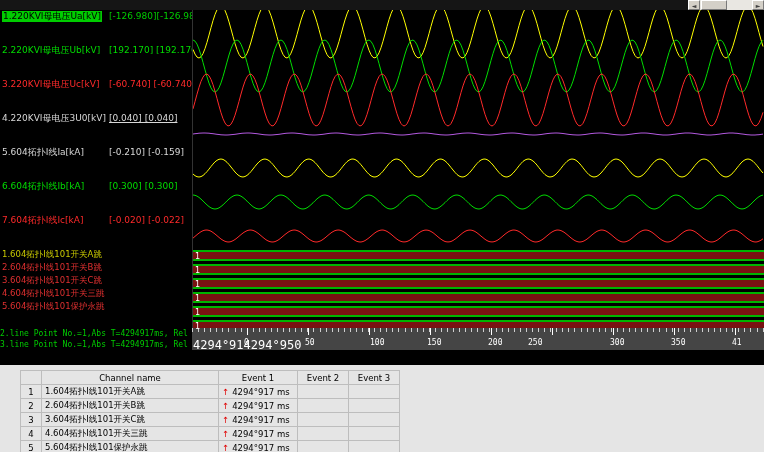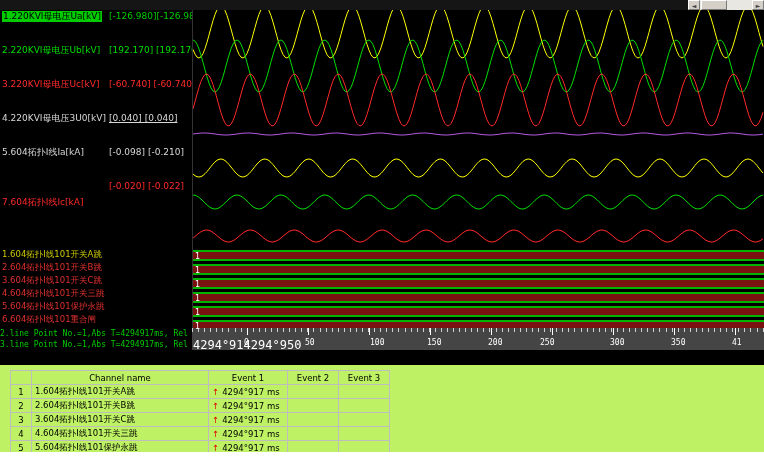--- a/index.html
+++ b/index.html
@@ -43,21 +43,21 @@
   .tick.minor{height:4px;}
   .tick.major{height:7px;background:#ffffff;}
   .tlabel{position:absolute;top:10px;font-size:8px;color:#fff;font-family:"DejaVu Sans Mono",monospace;}
   .abs-label{position:absolute;left:1px;top:10px;font-size:12px;color:#fff;font-family:"DejaVu Sans Mono",monospace;white-space:nowrap;text-decoration:underline;}
 
   
   .duration{height:15px;background:#000;color:#ffffc8;font-size:9px;line-height:15px;padding-left:3px;font-family:"DejaVu Sans Mono",monospace;}
 
   
   .panel-title{height:16px;line-height:15px;background:#e6e2da;border-top:1px solid #9a968e;font-size:9px;color:#000;padding-left:4px;box-sizing:border-box;}
-  .table-area{height:87px;background:#bef264;padding:5px 0 0 10px;overflow:hidden;box-sizing:border-box;}
+  .table-area{height:87px;background:#e5e5e5;padding:5px 0 0 20px;overflow:hidden;box-sizing:border-box;}
   table.etable{border-collapse:collapse;font-size:8.5px;color:#000;}
   .etable th,.etable td{border:1px solid #bdbdbd;height:13px;padding:0 3px;white-space:nowrap;font-weight:normal;text-align:left;}
   .etable th{text-align:center;}
   th.h-idx,td.c-idx{width:14px;text-align:center;}
   th.h-name,td.c-name{width:170px;}
   th.h-ev1,td.c-ev{width:72px;}
   th.h-ev2,td.c-ev2{width:44px;}
   th.h-ev3,td.c-ev3{width:44px;}
   .arrow{color:#e00000;margin-right:3px;}
 </style>
@@ -91,24 +91,28 @@
           <div class="alabel-row">
     <span class="ch-name" style="color: rgb(255, 42, 42);">3.220KVⅠ母电压Uc[kV]</span>
     <span class="ch-vals" style="color: rgb(255, 42, 42);">[-60.740] [-60.740]</span>
   </div>
           <div class="alabel-row">
     <span class="ch-name" style="color: rgb(216, 216, 216);">4.220KVⅠ母电压3U0[kV]</span>
     <span class="ch-vals" style="color: rgb(216, 216, 216); text-decoration: underline;">[0.040] [0.040]</span>
   </div>
           <div class="alabel-row">
     <span class="ch-name" style="color: rgb(216, 216, 216);">5.604拓扑Ⅰ线Ia[kA]</span>
-    <span class="ch-vals" style="color: rgb(216, 216, 216);">[-0.098] [-0.210]</span>
-  </div>
-          <div class="alabel-row">
-    <span class="ch-name" style="color: rgb(255, 42, 42); margin-top: 16px;">7.604拓扑Ⅰ线Ic[kA]</span>
+    <span class="ch-vals" style="color: rgb(216, 216, 216);">[-0.210] [-0.159]</span>
+  </div>
+          <div class="alabel-row">
+    <span class="ch-name" style="color: rgb(0, 221, 0);">6.604拓扑Ⅰ线Ib[kA]</span>
+    <span class="ch-vals" style="color: rgb(0, 221, 0);">[0.300] [0.300]</span>
+  </div>
+          <div class="alabel-row">
+    <span class="ch-name" style="color: rgb(255, 42, 42);">7.604拓扑Ⅰ线Ic[kA]</span>
     <span class="ch-vals" style="color: rgb(255, 42, 42);">[-0.020] [-0.022]</span>
   </div>
         </div>
       <div class="pcol">
         <svg width="571" height="238" viewBox="0 0 571 238">
             <path d="M0.0 39.4L2.0 44.1L4.0 47.1L6.0 48.0L8.0 46.8L10.0 43.6L12.0 38.6L14.0 32.3L16.0 25.1L18.0 17.7L20.0 10.6L22.0 4.5L24.0 -0.2L26.0 -3.1L28.0 -4.0L30.0 -2.7L32.0 0.5L34.0 5.5L36.0 11.9L38.0 19.0L40.0 26.4L42.0 33.5L44.0 39.6L46.0 44.3L48.0 47.2L50.0 48.0L52.0 46.7L54.0 43.4L56.0 38.4L58.0 32.0L60.0 24.8L62.0 17.4L64.0 10.4L66.0 4.3L68.0 -0.4L70.0 -3.2L72.0 -4.0L74.0 -2.7L76.0 0.7L78.0 5.7L80.0 12.1L82.0 19.3L84.0 26.7L86.0 33.8L88.0 39.8L90.0 44.4L92.0 47.2L94.0 48.0L96.0 46.6L98.0 43.2L100.0 38.1L102.0 31.7L104.0 24.5L106.0 17.1L108.0 10.1L110.0 4.1L112.0 -0.5L114.0 -3.3L116.0 -4.0L118.0 -2.6L120.0 0.8L122.0 6.0L124.0 12.4L126.0 19.6L128.0 27.0L130.0 34.0L132.0 40.0L134.0 44.6L136.0 47.3L138.0 48.0L140.0 46.5L142.0 43.1L144.0 37.9L146.0 31.5L148.0 24.3L150.0 16.9L152.0 9.9L154.0 3.9L156.0 -0.7L158.0 -3.3L160.0 -4.0L162.0 -2.5L164.0 1.0L166.0 6.2L168.0 12.7L170.0 19.9L172.0 27.3L174.0 34.3L176.0 40.2L178.0 44.7L180.0 47.4L182.0 47.9L184.0 46.4L186.0 42.9L188.0 37.7L190.0 31.2L192.0 24.0L194.0 16.6L196.0 9.6L198.0 3.7L200.0 -0.8L202.0 -3.4L204.0 -3.9L206.0 -2.4L208.0 1.2L210.0 6.4L212.0 12.9L214.0 20.2L216.0 27.6L218.0 34.5L220.0 40.4L222.0 44.9L224.0 47.4L226.0 47.9L228.0 46.3L230.0 42.7L232.0 37.5L234.0 30.9L236.0 23.7L238.0 16.3L240.0 9.4L242.0 3.5L244.0 -0.9L246.0 -3.5L248.0 -3.9L250.0 -2.3L252.0 1.4L254.0 6.7L256.0 13.2L258.0 20.5L260.0 27.8L262.0 34.8L264.0 40.6L266.0 45.0L268.0 47.5L270.0 47.9L272.0 46.2L274.0 42.6L276.0 37.2L278.0 30.7L280.0 23.4L282.0 16.0L284.0 9.1L286.0 3.3L288.0 -1.1L290.0 -3.5L292.0 -3.9L294.0 -2.2L296.0 1.5L298.0 6.9L300.0 13.5L302.0 20.7L304.0 28.1L306.0 35.0L308.0 40.8L310.0 45.1L312.0 47.5L314.0 47.9L316.0 46.1L318.0 42.4L320.0 37.0L322.0 30.4L324.0 23.1L326.0 15.7L328.0 8.9L330.0 3.1L332.0 -1.2L334.0 -3.6L336.0 -3.9L338.0 -2.1L340.0 1.7L342.0 7.1L344.0 13.7L346.0 21.0L348.0 28.4L350.0 35.3L352.0 41.0L354.0 45.3L356.0 47.6L358.0 47.8L360.0 46.0L362.0 42.2L364.0 36.8L366.0 30.1L368.0 22.8L370.0 15.5L372.0 8.6L374.0 2.9L376.0 -1.3L378.0 -3.6L380.0 -3.8L382.0 -1.9L384.0 1.9L386.0 7.4L388.0 14.0L390.0 21.3L392.0 28.7L394.0 35.5L396.0 41.2L398.0 45.4L400.0 47.6L402.0 47.8L404.0 45.9L406.0 42.0L408.0 36.5L410.0 29.9L412.0 22.5L414.0 15.2L416.0 8.4L418.0 2.7L420.0 -1.4L422.0 -3.7L424.0 -3.8L426.0 -1.8L428.0 2.1L430.0 7.6L432.0 14.3L434.0 21.6L436.0 29.0L438.0 35.7L440.0 41.4L442.0 45.5L444.0 47.7L446.0 47.8L448.0 45.8L450.0 41.8L452.0 36.3L454.0 29.6L456.0 22.3L458.0 14.9L460.0 8.1L462.0 2.5L464.0 -1.6L466.0 -3.7L468.0 -3.8L470.0 -1.7L472.0 2.3L474.0 7.8L476.0 14.6L478.0 21.9L480.0 29.2L482.0 36.0L484.0 41.6L486.0 45.6L488.0 47.7L490.0 47.7L492.0 45.7L494.0 41.7L496.0 36.1L498.0 29.3L500.0 22.0L502.0 14.6L504.0 7.9L506.0 2.3L508.0 -1.7L510.0 -3.7L512.0 -3.7L514.0 -1.6L516.0 2.4L518.0 8.1L520.0 14.8L522.0 22.2L524.0 29.5L526.0 36.2L528.0 41.8L530.0 45.7L532.0 47.8L534.0 47.7L536.0 45.5L538.0 41.5L540.0 35.8L542.0 29.0L544.0 21.7L546.0 14.4L548.0 7.7L550.0 2.1L552.0 -1.8L554.0 -3.8L556.0 -3.7L558.0 -1.5L560.0 2.6L562.0 8.3L564.0 15.1L566.0 22.5L568.0 29.8L570.0 36.5" fill="none" stroke="#ffff00" stroke-width="1"></path>
             <path d="M0.0 30.0L2.0 31.1L4.0 34.1L6.0 39.0L8.0 45.2L10.0 52.4L12.0 59.8L14.0 66.9L16.0 73.1L18.0 77.9L20.0 81.0L22.0 82.0L24.0 80.9L26.0 77.8L28.0 72.9L30.0 66.6L32.0 59.5L34.0 52.1L36.0 45.0L38.0 38.8L40.0 34.0L42.0 31.0L44.0 30.0L46.0 31.1L48.0 34.3L50.0 39.2L52.0 45.5L54.0 52.6L56.0 60.1L58.0 67.1L60.0 73.3L62.0 78.1L64.0 81.1L66.0 82.0L68.0 80.8L70.0 77.6L72.0 72.7L74.0 66.4L76.0 59.2L78.0 51.8L80.0 44.7L82.0 38.6L84.0 33.8L86.0 30.9L88.0 30.0L90.0 31.2L92.0 34.5L94.0 39.4L96.0 45.8L98.0 52.9L100.0 60.3L102.0 67.4L104.0 73.5L106.0 78.2L108.0 81.1L110.0 82.0L112.0 80.7L114.0 77.5L116.0 72.4L118.0 66.1L120.0 58.9L122.0 51.5L124.0 44.5L126.0 38.4L128.0 33.7L130.0 30.8L132.0 30.0L134.0 31.3L136.0 34.6L138.0 39.7L140.0 46.0L142.0 53.2L144.0 60.6L146.0 67.7L148.0 73.7L150.0 78.4L152.0 81.2L154.0 82.0L156.0 80.6L158.0 77.3L160.0 72.2L162.0 65.8L164.0 58.6L166.0 51.2L168.0 44.2L170.0 38.2L172.0 33.5L174.0 30.8L176.0 30.0L178.0 31.4L180.0 34.8L182.0 39.9L184.0 46.3L186.0 53.5L188.0 60.9L190.0 67.9L192.0 73.9L194.0 78.5L196.0 81.3L198.0 82.0L200.0 80.5L202.0 77.1L204.0 72.0L206.0 65.6L208.0 58.4L210.0 51.0L212.0 44.0L214.0 37.9L216.0 33.4L218.0 30.7L220.0 30.0L222.0 31.5L224.0 34.9L226.0 40.1L228.0 46.6L230.0 53.8L232.0 61.2L234.0 68.2L236.0 74.2L238.0 78.7L240.0 81.3L242.0 82.0L244.0 80.5L246.0 77.0L248.0 71.8L250.0 65.3L252.0 58.1L254.0 50.7L256.0 43.7L258.0 37.7L260.0 33.3L262.0 30.6L264.0 30.1L266.0 31.6L268.0 35.1L270.0 40.3L272.0 46.8L274.0 54.1L276.0 61.5L278.0 68.4L280.0 74.4L282.0 78.8L284.0 81.4L286.0 81.9L288.0 80.4L290.0 76.8L292.0 71.5L294.0 65.0L296.0 57.8L298.0 50.4L300.0 43.5L302.0 37.5L304.0 33.1L306.0 30.6L308.0 30.1L310.0 31.7L312.0 35.3L314.0 40.6L316.0 47.1L318.0 54.4L320.0 61.7L322.0 68.7L324.0 74.6L326.0 78.9L328.0 81.5L330.0 81.9L332.0 80.3L334.0 76.6L336.0 71.3L338.0 64.8L340.0 57.5L342.0 50.1L344.0 43.2L346.0 37.3L348.0 33.0L350.0 30.5L352.0 30.1L354.0 31.8L356.0 35.5L358.0 40.8L360.0 47.4L362.0 54.6L364.0 62.0L366.0 68.9L368.0 74.8L370.0 79.1L372.0 81.5L374.0 81.9L376.0 80.1L378.0 76.4L380.0 71.1L382.0 64.5L384.0 57.2L386.0 49.8L388.0 43.0L390.0 37.1L392.0 32.9L394.0 30.5L396.0 30.1L398.0 31.9L400.0 35.6L402.0 41.0L404.0 47.6L406.0 54.9L408.0 62.3L410.0 69.2L412.0 75.0L414.0 79.2L416.0 81.6L418.0 81.9L420.0 80.0L422.0 76.3L424.0 70.9L426.0 64.2L428.0 56.9L430.0 49.6L432.0 42.7L434.0 36.9L436.0 32.7L438.0 30.4L440.0 30.2L442.0 32.0L444.0 35.8L446.0 41.3L448.0 47.9L450.0 55.2L452.0 62.6L454.0 69.4L456.0 75.2L458.0 79.3L460.0 81.6L462.0 81.8L464.0 79.9L466.0 76.1L468.0 70.6L470.0 64.0L472.0 56.6L474.0 49.3L476.0 42.5L478.0 36.8L480.0 32.6L482.0 30.4L484.0 30.2L486.0 32.1L488.0 36.0L490.0 41.5L492.0 48.2L494.0 55.5L496.0 62.9L498.0 69.7L500.0 75.3L502.0 79.5L504.0 81.7L506.0 81.8L508.0 79.8L510.0 75.9L512.0 70.4L514.0 63.7L516.0 56.4L518.0 49.0L520.0 42.2L522.0 36.6L524.0 32.5L526.0 30.3L528.0 30.2L530.0 32.2L532.0 36.2L534.0 41.7L536.0 48.5L538.0 55.8L540.0 63.1L542.0 69.9L544.0 75.5L546.0 79.6L548.0 81.7L550.0 81.8L552.0 79.7L554.0 75.7L556.0 70.1L558.0 63.4L560.0 56.1L562.0 48.7L564.0 42.0L566.0 36.4L568.0 32.4L570.0 30.3" fill="none" stroke="#00dd00" stroke-width="1"></path>
             <path d="M0.0 98.9L2.0 91.6L4.0 84.2L6.0 77.3L8.0 71.4L10.0 67.1L12.0 64.5L14.0 64.1L16.0 65.7L18.0 69.4L20.0 74.7L22.0 81.2L24.0 88.5L26.0 95.9L28.0 102.8L30.0 108.7L32.0 113.0L34.0 115.5L36.0 115.9L38.0 114.2L40.0 110.5L42.0 105.2L44.0 98.6L46.0 91.4L48.0 84.0L50.0 77.1L52.0 71.2L54.0 66.9L56.0 64.5L58.0 64.1L60.0 65.9L62.0 69.6L64.0 74.9L66.0 81.5L68.0 88.8L70.0 96.2L72.0 103.0L74.0 108.9L76.0 113.1L78.0 115.5L80.0 115.9L82.0 114.1L84.0 110.4L86.0 105.0L88.0 98.4L90.0 91.1L92.0 83.7L94.0 76.8L96.0 71.0L98.0 66.8L100.0 64.4L102.0 64.1L104.0 66.0L106.0 69.7L108.0 75.2L110.0 81.8L112.0 89.1L114.0 96.4L116.0 103.3L118.0 109.1L120.0 113.3L122.0 115.6L124.0 115.8L126.0 114.0L128.0 110.2L130.0 104.7L132.0 98.1L134.0 90.8L136.0 83.4L138.0 76.6L140.0 70.8L142.0 66.7L144.0 64.4L146.0 64.2L148.0 66.1L150.0 69.9L152.0 75.4L154.0 82.1L156.0 89.4L158.0 96.7L160.0 103.5L162.0 109.3L164.0 113.4L166.0 115.6L168.0 115.8L170.0 113.9L172.0 110.0L174.0 104.5L176.0 97.8L178.0 90.5L180.0 83.1L182.0 76.3L184.0 70.7L186.0 66.5L188.0 64.3L190.0 64.2L192.0 66.2L194.0 70.1L196.0 75.6L198.0 82.3L200.0 89.7L202.0 97.0L204.0 103.8L206.0 109.4L208.0 113.5L210.0 115.7L212.0 115.8L214.0 113.8L216.0 109.8L218.0 104.3L220.0 97.5L222.0 90.2L224.0 82.9L226.0 76.1L228.0 70.5L230.0 66.4L232.0 64.3L234.0 64.2L236.0 66.3L238.0 70.3L240.0 75.9L242.0 82.6L244.0 89.9L246.0 97.3L248.0 104.0L250.0 109.6L252.0 113.6L254.0 115.7L256.0 115.7L258.0 113.6L260.0 109.6L262.0 104.0L264.0 97.3L266.0 89.9L268.0 82.6L270.0 75.9L272.0 70.3L274.0 66.3L276.0 64.2L278.0 64.3L280.0 66.4L282.0 70.5L284.0 76.1L286.0 82.9L288.0 90.2L290.0 97.6L292.0 104.3L294.0 109.8L296.0 113.8L298.0 115.8L300.0 115.7L302.0 113.5L304.0 109.4L306.0 103.8L308.0 97.0L310.0 89.6L312.0 82.3L314.0 75.6L316.0 70.1L318.0 66.2L320.0 64.2L322.0 64.3L324.0 66.5L326.0 70.7L328.0 76.4L330.0 83.2L332.0 90.5L334.0 97.8L336.0 104.5L338.0 110.0L340.0 113.9L342.0 115.8L344.0 115.6L346.0 113.4L348.0 109.2L350.0 103.5L352.0 96.7L354.0 89.3L356.0 82.0L358.0 75.4L360.0 69.9L362.0 66.1L364.0 64.2L366.0 64.4L368.0 66.7L370.0 70.9L372.0 76.6L374.0 83.4L376.0 90.8L378.0 98.1L380.0 104.7L382.0 110.2L384.0 114.0L386.0 115.8L388.0 115.6L390.0 113.3L392.0 109.0L394.0 103.3L396.0 96.4L398.0 89.1L400.0 81.8L402.0 75.1L404.0 69.7L406.0 66.0L408.0 64.1L410.0 64.4L412.0 66.8L414.0 71.0L416.0 76.8L418.0 83.7L420.0 91.1L422.0 98.4L424.0 105.0L426.0 110.4L428.0 114.1L430.0 115.9L432.0 115.5L434.0 113.1L436.0 108.9L438.0 103.0L440.0 96.2L442.0 88.8L444.0 81.5L446.0 74.9L448.0 69.5L450.0 65.8L452.0 64.1L454.0 64.5L456.0 66.9L458.0 71.2L460.0 77.1L462.0 84.0L464.0 91.4L466.0 98.6L468.0 105.2L470.0 110.5L472.0 114.2L474.0 115.9L476.0 115.5L478.0 113.0L480.0 108.7L482.0 102.8L484.0 95.9L486.0 88.5L488.0 81.2L490.0 74.7L492.0 69.4L494.0 65.7L496.0 64.1L498.0 64.5L500.0 67.1L502.0 71.4L504.0 77.3L506.0 84.3L508.0 91.7L510.0 98.9L512.0 105.4L514.0 110.7L516.0 114.3L518.0 115.9L520.0 115.4L522.0 112.9L524.0 108.5L526.0 102.5L528.0 95.6L530.0 88.2L532.0 81.0L534.0 74.4L536.0 69.2L538.0 65.6L540.0 64.1L542.0 64.6L544.0 67.2L546.0 71.6L548.0 77.6L550.0 84.5L552.0 91.9L554.0 99.2L556.0 105.7L558.0 110.9L560.0 114.4L562.0 115.9L564.0 115.4L566.0 112.7L568.0 108.3L570.0 102.3" fill="none" stroke="#ff2a2a" stroke-width="1"></path>
             <path d="M0.0 124.0L2.0 123.7L4.0 123.5L6.0 123.2L8.0 123.1L10.0 123.0L12.0 123.0L14.0 123.1L16.0 123.2L18.0 123.5L20.0 123.7L22.0 124.0L24.0 124.3L26.0 124.5L28.0 124.8L30.0 124.9L32.0 125.0L34.0 125.0L36.0 124.9L38.0 124.7L40.0 124.5L42.0 124.3L44.0 124.0L46.0 123.7L48.0 123.4L50.0 123.2L52.0 123.1L54.0 123.0L56.0 123.0L58.0 123.1L60.0 123.3L62.0 123.5L64.0 123.7L66.0 124.0L68.0 124.3L70.0 124.6L72.0 124.8L74.0 124.9L76.0 125.0L78.0 125.0L80.0 124.9L82.0 124.7L84.0 124.5L86.0 124.3L88.0 124.0L90.0 123.7L92.0 123.4L94.0 123.2L96.0 123.1L98.0 123.0L100.0 123.0L102.0 123.1L104.0 123.3L106.0 123.5L108.0 123.7L110.0 124.0L112.0 124.3L114.0 124.6L116.0 124.8L118.0 124.9L120.0 125.0L122.0 125.0L124.0 124.9L126.0 124.7L128.0 124.5L130.0 124.3L132.0 124.0L134.0 123.7L136.0 123.4L138.0 123.2L140.0 123.1L142.0 123.0L144.0 123.0L146.0 123.1L148.0 123.3L150.0 123.5L152.0 123.8L154.0 124.0L156.0 124.3L158.0 124.6L160.0 124.8L162.0 124.9L164.0 125.0L166.0 125.0L168.0 124.9L170.0 124.7L172.0 124.5L174.0 124.2L176.0 124.0L178.0 123.7L180.0 123.4L182.0 123.2L184.0 123.1L186.0 123.0L188.0 123.0L190.0 123.1L192.0 123.3L194.0 123.5L196.0 123.8L198.0 124.0L200.0 124.3L202.0 124.6L204.0 124.8L206.0 124.9L208.0 125.0L210.0 125.0L212.0 124.9L214.0 124.7L216.0 124.5L218.0 124.2L220.0 123.9L222.0 123.7L224.0 123.4L226.0 123.2L228.0 123.1L230.0 123.0L232.0 123.0L234.0 123.1L236.0 123.3L238.0 123.5L240.0 123.8L242.0 124.1L244.0 124.3L246.0 124.6L248.0 124.8L250.0 124.9L252.0 125.0L254.0 125.0L256.0 124.9L258.0 124.7L260.0 124.5L262.0 124.2L264.0 123.9L266.0 123.7L268.0 123.4L270.0 123.2L272.0 123.1L274.0 123.0L276.0 123.0L278.0 123.1L280.0 123.3L282.0 123.5L284.0 123.8L286.0 124.1L288.0 124.4L290.0 124.6L292.0 124.8L294.0 124.9L296.0 125.0L298.0 125.0L300.0 124.9L302.0 124.7L304.0 124.5L306.0 124.2L308.0 123.9L310.0 123.6L312.0 123.4L314.0 123.2L316.0 123.1L318.0 123.0L320.0 123.0L322.0 123.1L324.0 123.3L326.0 123.5L328.0 123.8L330.0 124.1L332.0 124.4L334.0 124.6L336.0 124.8L338.0 124.9L340.0 125.0L342.0 125.0L344.0 124.9L346.0 124.7L348.0 124.5L350.0 124.2L352.0 123.9L354.0 123.6L356.0 123.4L358.0 123.2L360.0 123.1L362.0 123.0L364.0 123.0L366.0 123.1L368.0 123.3L370.0 123.5L372.0 123.8L374.0 124.1L376.0 124.4L378.0 124.6L380.0 124.8L382.0 124.9L384.0 125.0L386.0 125.0L388.0 124.9L390.0 124.7L392.0 124.5L394.0 124.2L396.0 123.9L398.0 123.6L400.0 123.4L402.0 123.2L404.0 123.1L406.0 123.0L408.0 123.0L410.0 123.1L412.0 123.3L414.0 123.5L416.0 123.8L418.0 124.1L420.0 124.4L422.0 124.6L424.0 124.8L426.0 124.9L428.0 125.0L430.0 125.0L432.0 124.9L434.0 124.7L436.0 124.4L438.0 124.2L440.0 123.9L442.0 123.6L444.0 123.4L446.0 123.2L448.0 123.0L450.0 123.0L452.0 123.0L454.0 123.1L456.0 123.3L458.0 123.6L460.0 123.8L462.0 124.1L464.0 124.4L466.0 124.6L468.0 124.8L470.0 125.0L472.0 125.0L474.0 125.0L476.0 124.9L478.0 124.7L480.0 124.4L482.0 124.2L484.0 123.9L486.0 123.6L488.0 123.4L490.0 123.2L492.0 123.0L494.0 123.0L496.0 123.0L498.0 123.1L500.0 123.3L502.0 123.6L504.0 123.8L506.0 124.1L508.0 124.4L510.0 124.6L512.0 124.8L514.0 125.0L516.0 125.0L518.0 125.0L520.0 124.8L522.0 124.7L524.0 124.4L526.0 124.2L528.0 123.9L530.0 123.6L532.0 123.4L534.0 123.2L536.0 123.0L538.0 123.0L540.0 123.0L542.0 123.2L544.0 123.3L546.0 123.6L548.0 123.9L550.0 124.1L552.0 124.4L554.0 124.7L556.0 124.8L558.0 125.0L560.0 125.0L562.0 125.0L564.0 124.8L566.0 124.7L568.0 124.4L570.0 124.1" fill="none" stroke="#b45ae0" stroke-width="1"></path>
             <path d="M0.0 164.0L2.0 165.7L4.0 166.7L6.0 167.0L8.0 166.6L10.0 165.5L12.0 163.7L14.0 161.6L16.0 159.1L18.0 156.5L20.0 154.1L22.0 151.9L24.0 150.3L26.0 149.3L28.0 149.0L30.0 149.4L32.0 150.6L34.0 152.3L36.0 154.5L38.0 157.0L40.0 159.5L42.0 162.0L44.0 164.1L46.0 165.7L48.0 166.7L50.0 167.0L52.0 166.5L54.0 165.4L56.0 163.7L58.0 161.5L60.0 159.0L62.0 156.4L64.0 154.0L66.0 151.9L68.0 150.3L70.0 149.3L72.0 149.0L74.0 149.5L76.0 150.6L78.0 152.4L80.0 154.6L82.0 157.1L84.0 159.6L86.0 162.1L88.0 164.2L90.0 165.8L92.0 166.7L94.0 167.0L96.0 166.5L98.0 165.4L100.0 163.6L102.0 161.4L104.0 158.9L106.0 156.3L108.0 153.9L110.0 151.8L112.0 150.2L114.0 149.3L116.0 149.0L118.0 149.5L120.0 150.7L122.0 152.5L124.0 154.7L126.0 157.2L128.0 159.7L130.0 162.2L132.0 164.2L134.0 165.8L136.0 166.8L138.0 167.0L140.0 166.5L142.0 165.3L144.0 163.5L146.0 161.3L148.0 158.8L150.0 156.2L152.0 153.8L154.0 151.7L156.0 150.2L158.0 149.2L160.0 149.0L162.0 149.5L164.0 150.7L166.0 152.5L168.0 154.8L170.0 157.3L172.0 159.8L174.0 162.2L176.0 164.3L178.0 165.9L180.0 166.8L182.0 167.0L184.0 166.5L186.0 165.2L188.0 163.4L190.0 161.2L192.0 158.7L194.0 156.1L196.0 153.7L198.0 151.7L200.0 150.1L202.0 149.2L204.0 149.0L206.0 149.6L208.0 150.8L210.0 152.6L212.0 154.9L214.0 157.4L216.0 159.9L218.0 162.3L220.0 164.4L222.0 165.9L224.0 166.8L226.0 167.0L228.0 166.4L230.0 165.2L232.0 163.4L234.0 161.1L236.0 158.6L238.0 156.0L240.0 153.6L242.0 151.6L244.0 150.1L246.0 149.2L248.0 149.0L250.0 149.6L252.0 150.9L254.0 152.7L256.0 155.0L258.0 157.5L260.0 160.0L262.0 162.4L264.0 164.5L266.0 166.0L268.0 166.8L270.0 167.0L272.0 166.4L274.0 165.1L276.0 163.3L278.0 161.0L280.0 158.5L282.0 155.9L284.0 153.5L286.0 151.5L288.0 150.0L290.0 149.2L292.0 149.0L294.0 149.6L296.0 150.9L298.0 152.8L300.0 155.0L302.0 157.6L304.0 160.1L306.0 162.5L308.0 164.5L310.0 166.0L312.0 166.8L314.0 167.0L316.0 166.3L318.0 165.1L320.0 163.2L322.0 160.9L324.0 158.4L326.0 155.8L328.0 153.5L330.0 151.4L332.0 150.0L334.0 149.2L336.0 149.0L338.0 149.7L340.0 151.0L342.0 152.8L344.0 155.1L346.0 157.7L348.0 160.2L350.0 162.6L352.0 164.6L354.0 166.0L356.0 166.9L358.0 166.9L360.0 166.3L362.0 165.0L364.0 163.1L366.0 160.8L368.0 158.3L370.0 155.7L372.0 153.4L374.0 151.4L376.0 149.9L378.0 149.1L380.0 149.1L382.0 149.7L384.0 151.0L386.0 152.9L388.0 155.2L390.0 157.8L392.0 160.3L394.0 162.7L396.0 164.7L398.0 166.1L400.0 166.9L402.0 166.9L404.0 166.3L406.0 164.9L408.0 163.0L410.0 160.7L412.0 158.2L414.0 155.6L416.0 153.3L418.0 151.3L420.0 149.9L422.0 149.1L424.0 149.1L426.0 149.8L428.0 151.1L430.0 153.0L432.0 155.3L434.0 157.9L436.0 160.4L438.0 162.8L440.0 164.7L442.0 166.1L444.0 166.9L446.0 166.9L448.0 166.2L450.0 164.9L452.0 162.9L454.0 160.6L456.0 158.1L458.0 155.5L460.0 153.2L462.0 151.2L464.0 149.8L466.0 149.1L468.0 149.1L470.0 149.8L472.0 151.2L474.0 153.1L476.0 155.4L478.0 158.0L480.0 160.5L482.0 162.8L484.0 164.8L486.0 166.2L488.0 166.9L490.0 166.9L492.0 166.2L494.0 164.8L496.0 162.9L498.0 160.5L500.0 158.0L502.0 155.4L504.0 153.1L506.0 151.2L508.0 149.8L510.0 149.1L512.0 149.1L514.0 149.8L516.0 151.2L518.0 153.2L520.0 155.5L522.0 158.1L524.0 160.6L526.0 162.9L528.0 164.9L530.0 166.2L532.0 166.9L534.0 166.9L536.0 166.1L538.0 164.7L540.0 162.8L542.0 160.4L544.0 157.9L546.0 155.4L548.0 153.0L550.0 151.1L552.0 149.8L554.0 149.1L556.0 149.1L558.0 149.9L560.0 151.3L562.0 153.3L564.0 155.6L566.0 158.2L568.0 160.7L570.0 163.0" fill="none" stroke="#ffff00" stroke-width="1"></path>
@@ -118,21 +122,20 @@
       </div>
     </div>
 
     <div class="digital">
       <div class="dlabel-col">
           <div class="dlabel-row" style="color: rgb(201, 201, 0);">1.604拓扑Ⅰ线101开关A跳</div>
           <div class="dlabel-row" style="color: rgb(224, 48, 48);">2.604拓扑Ⅰ线101开关B跳</div>
           <div class="dlabel-row" style="color: rgb(224, 48, 48);">3.604拓扑Ⅰ线101开关C跳</div>
           <div class="dlabel-row" style="color: rgb(224, 48, 48);">4.604拓扑Ⅰ线101开关三跳</div>
           <div class="dlabel-row" style="color: rgb(224, 48, 48);">5.604拓扑Ⅰ线101保护永跳</div>
-          <div class="dlabel-row" style="color: rgb(224, 48, 48);">6.604拓扑Ⅰ线101重合闸</div>
         </div>
       <div class="bcol">
           <div class="dbar-row">
     <span class="dstate">1</span>
     <div class="dbar"></div>
   </div>
           <div class="dbar-row">
     <span class="dstate">1</span>
     <div class="dbar"></div>
   </div>
@@ -267,21 +270,21 @@
             <div class="tick major" style="left: 482px;"></div>
             <div class="tick major" style="left: 543px;"></div>
           </div>
         <div>
             <div class="abs-label">4294°914294°950</div>
             <div class="tlabel" style="left: 52px;">0</div>
             <div class="tlabel" style="left: 113px;">50</div>
             <div class="tlabel" style="left: 178px;">100</div>
             <div class="tlabel" style="left: 235px;">150</div>
             <div class="tlabel" style="left: 296px;">200</div>
-            <div class="tlabel" style="left: 348px;">250</div>
+            <div class="tlabel" style="left: 336px;">250</div>
             <div class="tlabel" style="left: 418px;">300</div>
             <div class="tlabel" style="left: 479px;">350</div>
             <div class="tlabel" style="left: 540px;">41</div>
           </div>
       </div>
     </div>
 
   </div>
 
 

